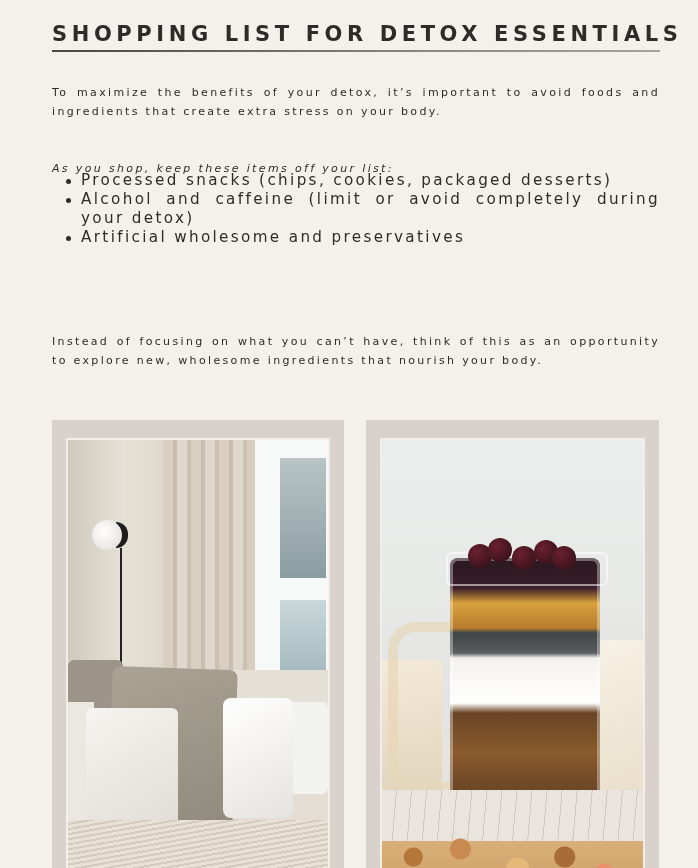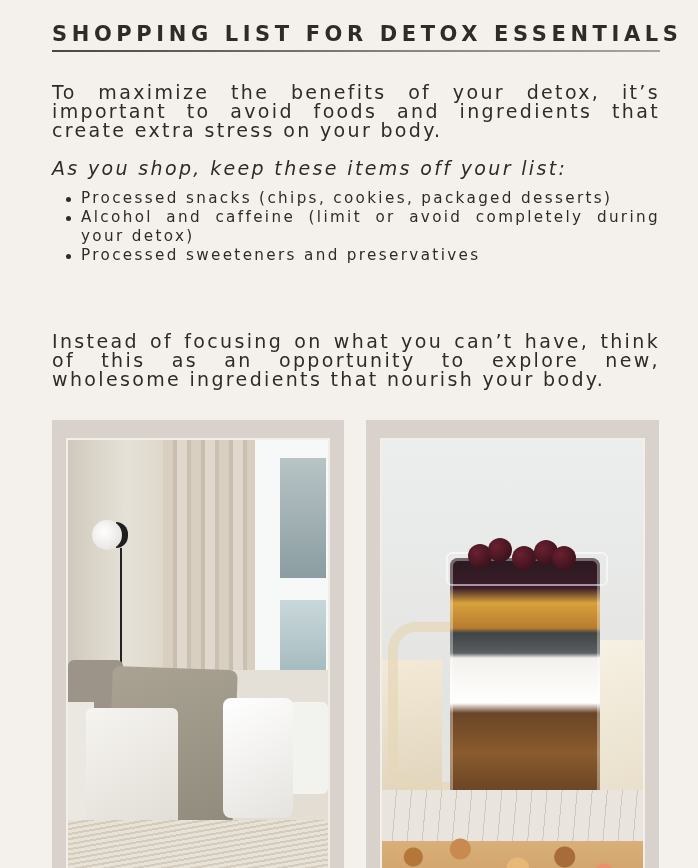--- a/index.html
+++ b/index.html
@@ -14,27 +14,27 @@
     position: absolute; left: 52px; top: 20px; width: 608px;
     font-size: 21px; letter-spacing: 4.6px; font-weight: bold;
     margin: 0; line-height: 28px; white-space: nowrap;
   }
   .rule {
     position: absolute; left: 52px; top: 50px; width: 608px; height: 2px;
     background: linear-gradient(90deg, #4a4643 0%, #8a8581 60%, #a8a39f 100%);
   }
   .body-text {
     position: absolute; left: 52px; width: 608px;
-    font-size: 19px; letter-spacing: 2.35px; line-height: 19px;
+    font-size: 11px; letter-spacing: 2.35px; line-height: 19px;
     margin: 0; text-align: justify; text-align-last: left;
   }
   .p1 { top: 83px; }
   .p2 { top: 159px; text-align: center; font-style: italic; }
   .list {
-    position: absolute; left: 52px; top: 189px; width: 608px;
+    position: absolute; left: 52px; top: 171px; width: 608px;
     margin: 0; padding: 0; list-style: none;
     font-size: 15.2px; letter-spacing: 2.35px; line-height: 19px;
   }
   .list li {
     position: relative; padding-left: 29px; text-align: justify; text-align-last: left;
   }
   .list li::before {
     content: ""; position: absolute; left: 14px; top: 8px;
     width: 5px; height: 5px; border-radius: 50%; background: #2e2b28;
   }
@@ -105,21 +105,21 @@
 
 <h1 class="title">SHOPPING LIST FOR DETOX ESSENTIALS</h1>
 <div class="rule"></div>
 
 <p class="body-text p1">To maximize the benefits of your detox, it’s important to avoid foods and ingredients that create extra stress on your body.</p>
 <p class="body-text p2">As you shop, keep these items off your list:</p>
 
 <ul class="list">
   <li>Processed snacks (chips, cookies, packaged desserts)</li>
   <li>Alcohol and caffeine (limit or avoid completely during your detox)</li>
-  <li>Processed sweeteners and preservatives</li>
+  <li>Artificial wholesome and preservatives</li>
 </ul>
 
 <p class="body-text p3">Instead of focusing on what you can’t have, think of this as an opportunity to explore new, wholesome ingredients that nourish your body.</p>
 
 <div class="frame left">
   <div class="photo room" title="Neutral-toned sofa with linen pillows beside a window and wall lamp">
     <div class="wall"></div>
     <div class="curtain"></div>
     <div class="window"></div>
     <div class="pane"></div>

